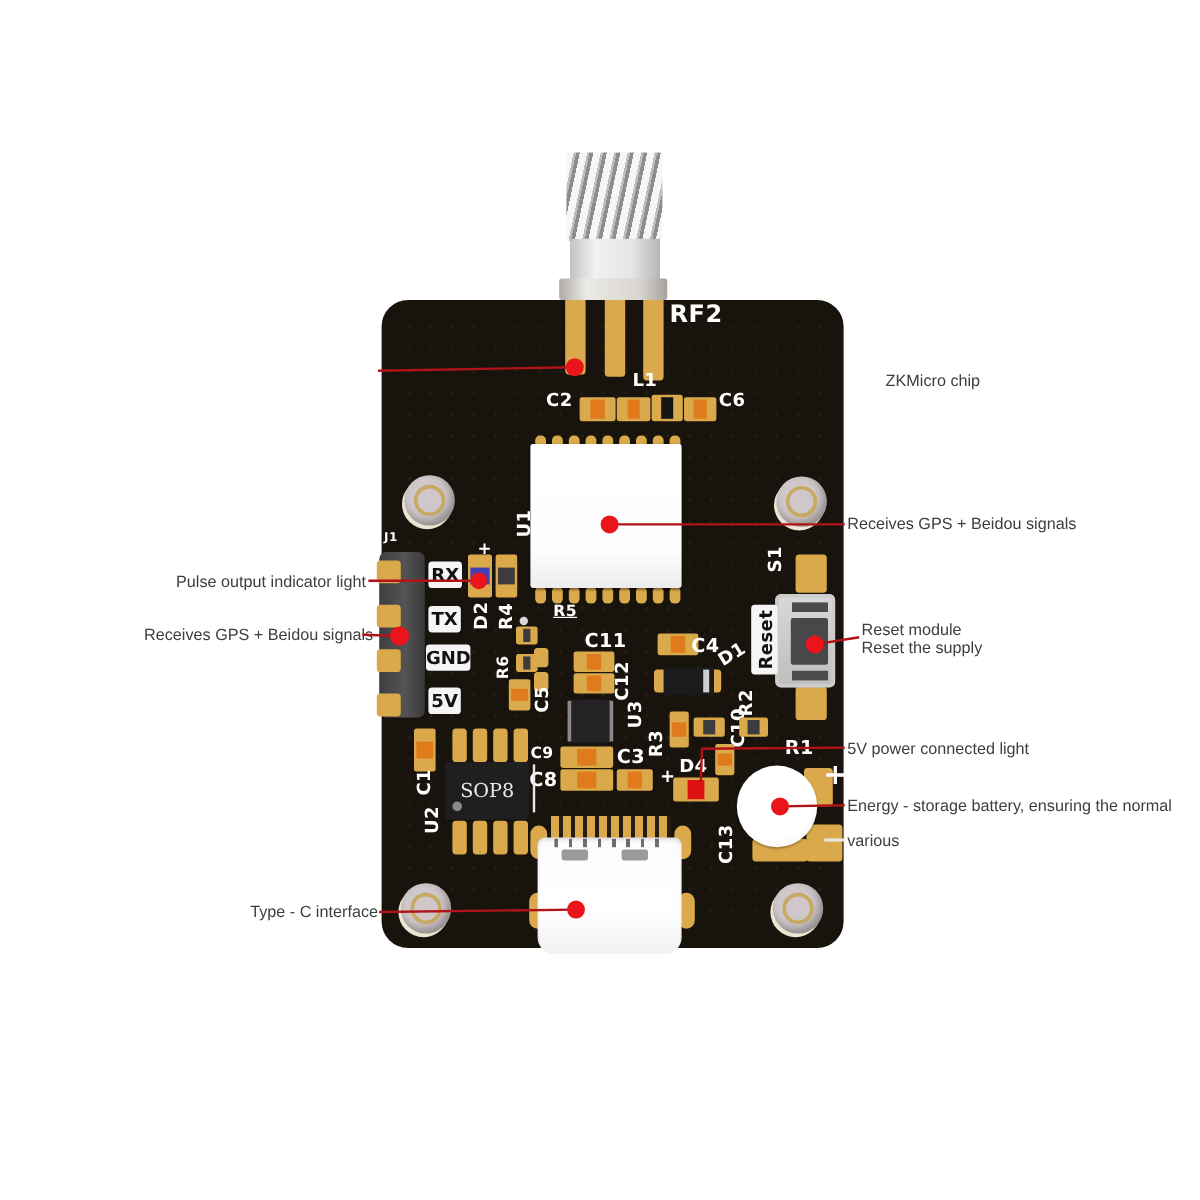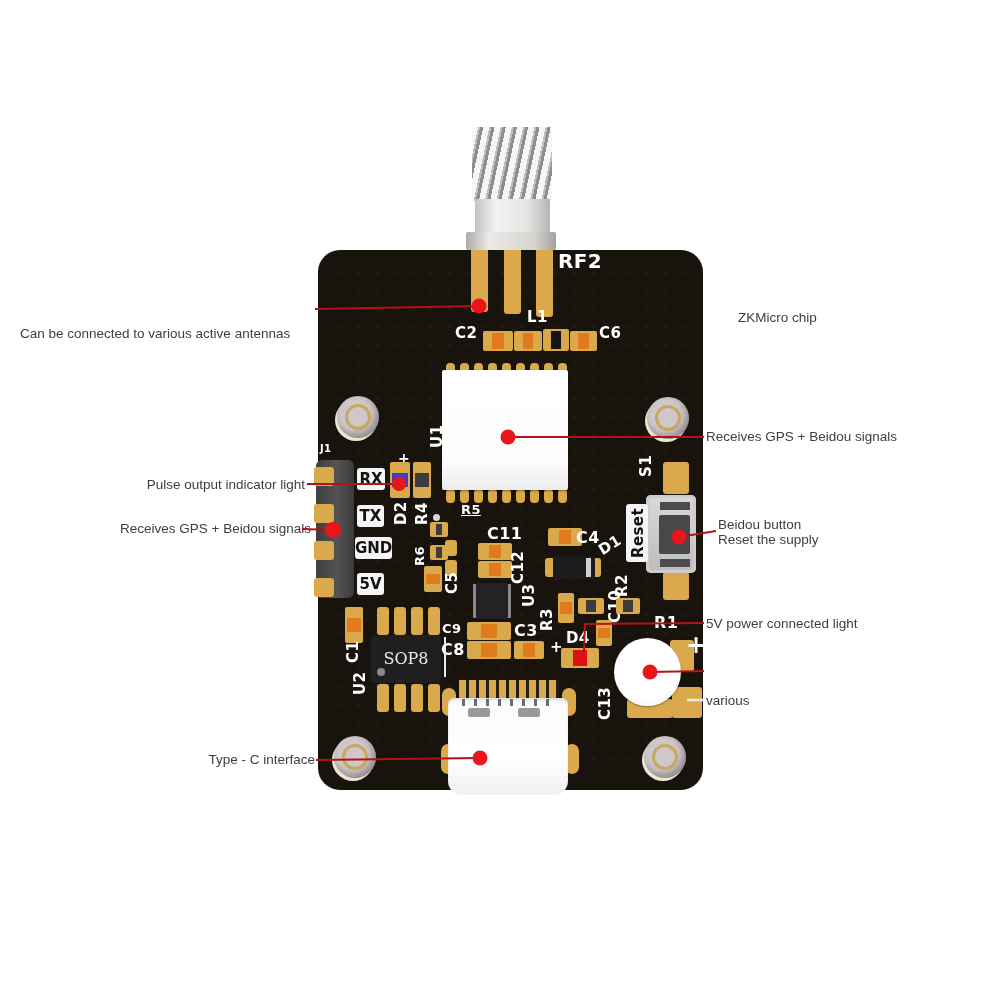--- a/index.html
+++ b/index.html
@@ -170,28 +170,28 @@
   <div class="pad" style="left:565px;top:744px;width:14px;height:30px;border-radius:7px;"></div>
   <div class="abs" style="left:459px;top:680px;width:100px;height:20px;
               background:repeating-linear-gradient(90deg,#d9a94b 0 7px,#241e12 7px 10px);"></div>
   <div class="abs" style="left:448px;top:698px;width:120px;height:97px;background:linear-gradient(180deg,#fbfbfb,#ffffff 60%,#f1f1f1);
               border-radius:6px 6px 14px 14px;box-shadow:inset 0 2px 3px rgba(0,0,0,.12);"></div>
   <div class="abs" style="left:462px;top:699px;width:94px;height:7px;opacity:.65;
               background:repeating-linear-gradient(90deg,#222 0 3px,transparent 3px 12px);"></div>
   <div class="abs" style="left:468px;top:708px;width:22px;height:9px;background:#9a9a9a;border-radius:2px;"></div>
   <div class="abs" style="left:518px;top:708px;width:22px;height:9px;background:#9a9a9a;border-radius:2px;"></div>
 
-  <div class="lbl" style="left:20px;top:326px;">Can be connected to various active antennas</div>
   <div class="lbl" style="left:738px;top:310px;">ZKMicro chip</div>
   <div class="lbl" style="left:706px;top:429px;">Receives GPS + Beidou signals</div>
   <div class="lbl r" style="left:140px;top:477px;width:165px;">Pulse output indicator light</div>
   <div class="lbl r" style="left:120px;top:521px;width:180px;">Receives GPS + Beidou signals</div>
-  <div class="lbl" style="left:718px;top:517px;">Beidou button</div>
+  <div class="lbl" style="left:718px;top:517px;">Reset module</div>
   <div class="lbl" style="left:718px;top:532px;">Reset the supply</div>
   <div class="lbl" style="left:706px;top:616px;">5V power connected light</div>
+  <div class="lbl" style="left:706px;top:664px;">Energy - storage battery, ensuring the normal</div>
   <div class="lbl" style="left:706px;top:693px;">various</div>
   <div class="lbl r" style="left:135px;top:752px;width:180px;">Type - C interface</div>
 
   <svg class="overlay" width="1000" height="1000">
     <g stroke="#b21318" stroke-width="2" fill="none">
       <line x1="315" y1="309" x2="479" y2="306"></line>
       <line x1="508" y1="437" x2="704" y2="437"></line>
       <line x1="307" y1="484" x2="399" y2="484"></line>
       <line x1="302" y1="529" x2="333" y2="530"></line>
       <line x1="679" y1="537" x2="716" y2="531"></line>

